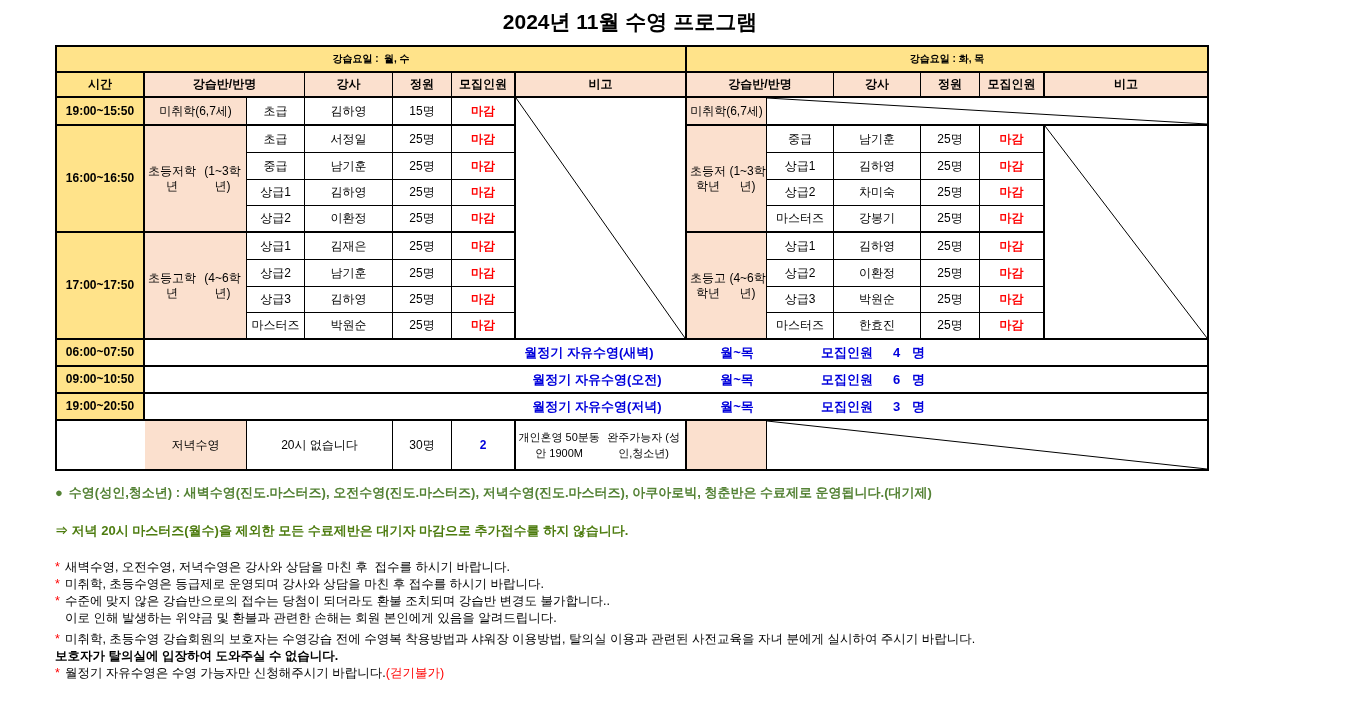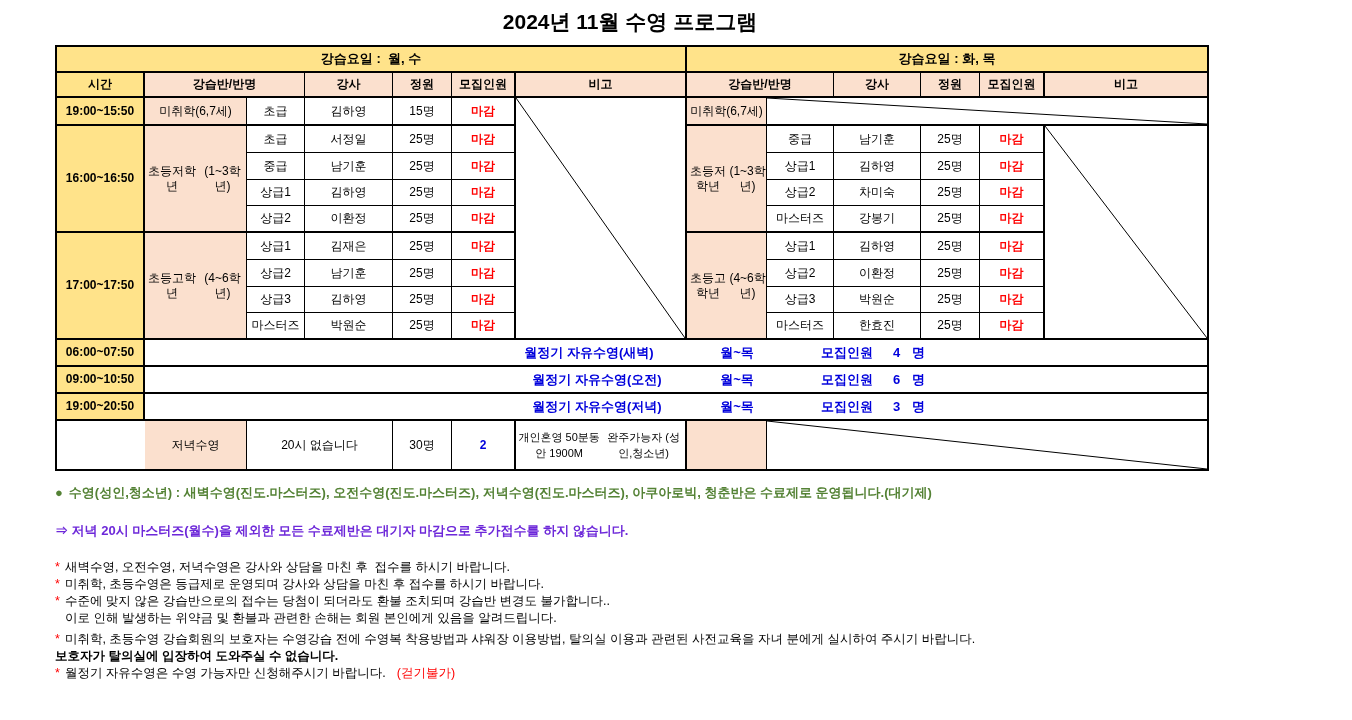--- a/index.html
+++ b/index.html
@@ -7,41 +7,41 @@
   .title{position:absolute;top:8px;left:55px;width:1150px;text-align:center;font-size:21px;font-weight:700;white-space:pre}
   .tbl{position:absolute;left:55px;top:45px;width:1150px;display:grid;
        grid-template-columns:88px 102px 58px 88px 59px 64px 171px 80px 67px 87px 59px 65px 162px;
        grid-template-rows:26px 25px 28px 27px 27px 26px 27px 27px 27px 26px 27px 27px 27px 27px 48px;
        border:2px solid #000;background:#fff}
   .c{display:flex;align-items:center;justify-content:center;border-right:1px solid #000;border-bottom:1px solid #000;
      position:relative;overflow:hidden;font-size:12px;line-height:1.25;text-align:center}
   .y{background:#FFE38A}
   .p{background:#FBE0CE}
   .bold{font-weight:700}
-  .sec{font-size:13px;font-weight:700;white-space:pre}
+  .sec{font-size:10px;font-weight:700;white-space:pre}
   .red{color:#FF0000;font-weight:700}
   .blue{color:#0000DC;font-weight:700}
   .br2{border-right-width:2px}
   .bb2{border-bottom-width:2px}
   .br0{border-right:none}
   .bb0{border-bottom:none}
   .col{flex-direction:row}
   .small{font-size:11px;line-height:1.5}
   .diag{position:absolute;left:0;top:0;width:100%;height:100%;display:block}
   .fl{position:absolute;top:50%;transform:translate(-50%,-50%);color:#0000DC;font-weight:700;font-size:13px;white-space:pre}
   .fgrp{display:flex;align-items:center}
   .fgrp .cnt{margin-left:20px}
   .fgrp .unit{margin-left:12px}
   .note{position:absolute;left:55px;white-space:pre;font-size:12.5px;display:flex;align-items:flex-start;line-height:1.2}
   .green{color:#548235;font-weight:700;font-size:13px}
-  .purple{color:#6d28d9;font-weight:700;font-size:13px}
+  .purple{color:#4d7c0f;font-weight:700;font-size:13px}
   .star{color:#FF0000;margin-right:5px}
   .gbullet{margin-right:6px}
   .b7{font-weight:700}
-  .redtail{color:#FF0000;margin-left:11px}
+  .redtail{color:#FF0000;margin-left:0}
 </style>
 </head>
 <body>
 
 <div class="title">2024년 11월 수영 프로그램</div>
 
 <div class="tbl">
 
   <div class="c y sec br2 bb2" style="grid-area:1/1/2/8">강습요일 :  월, 수</div>
   <div class="c y sec bb2 br0" style="grid-area:1/8/2/14">강습요일 : 화, 목</div>

